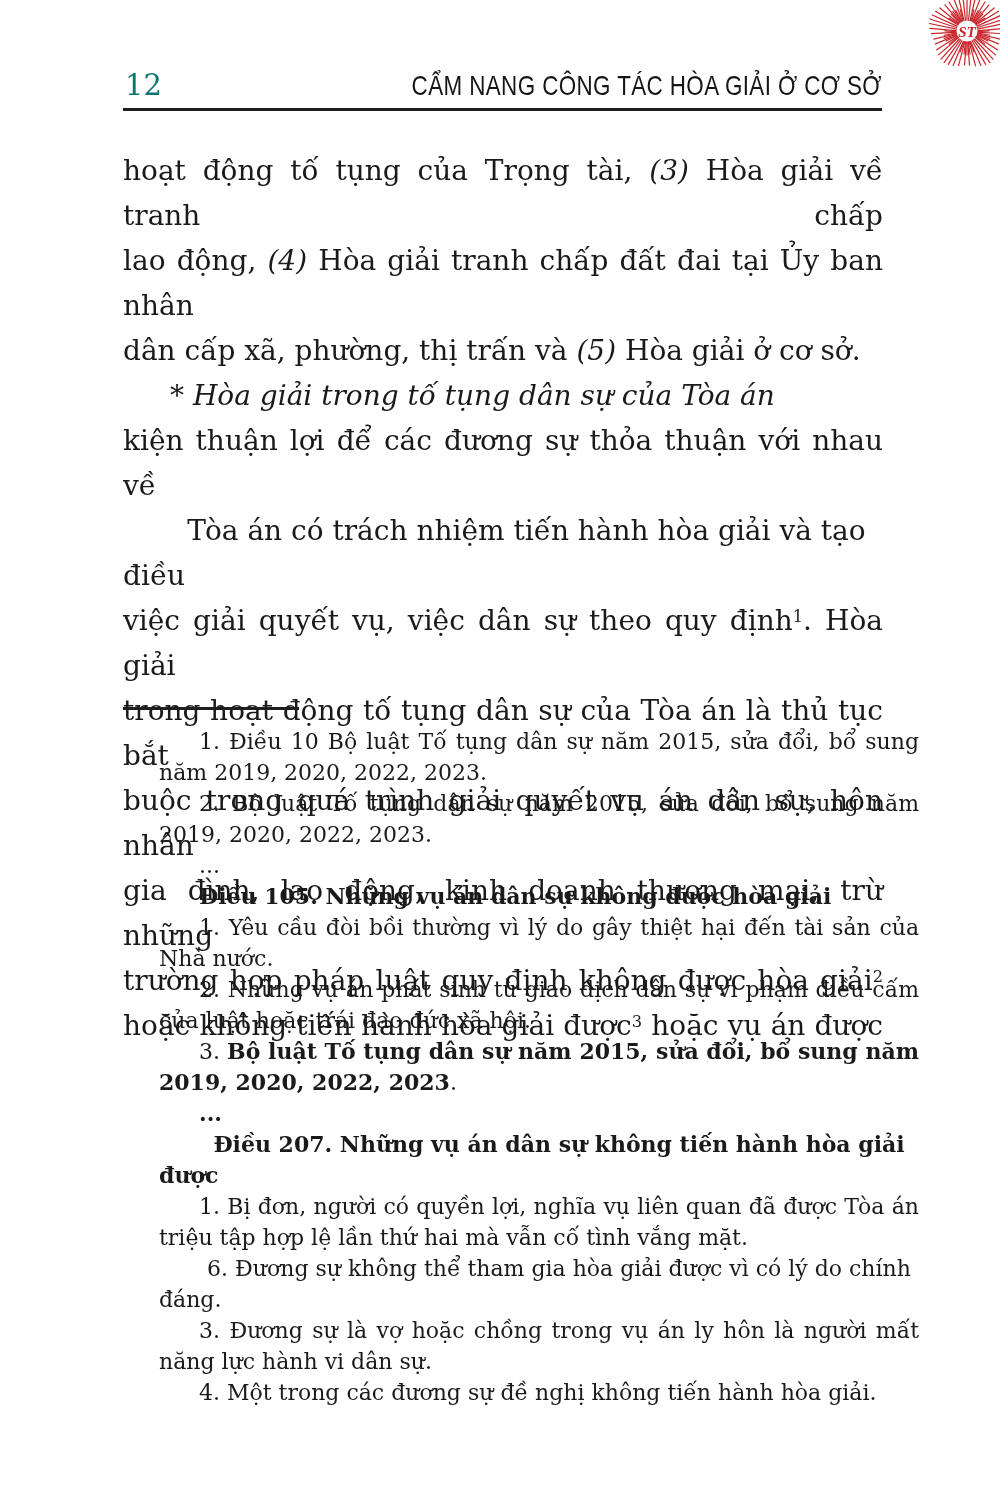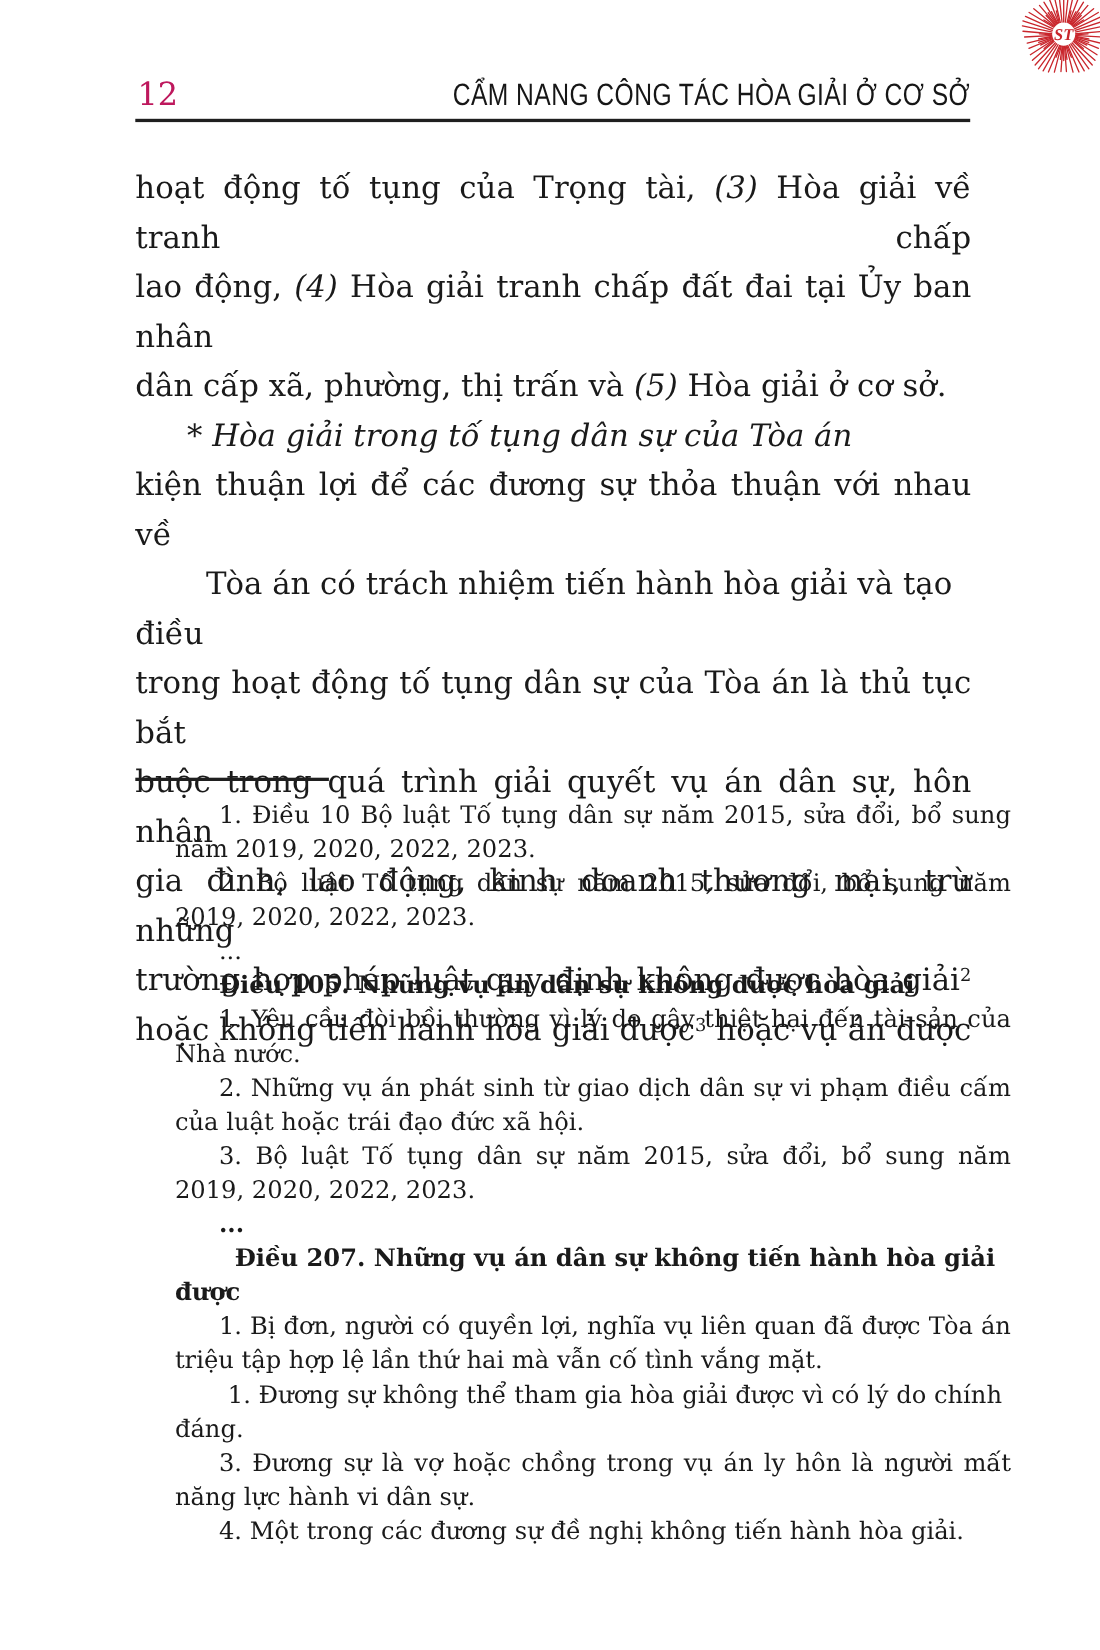--- a/index.html
+++ b/index.html
@@ -9,21 +9,21 @@
     overflow:hidden;position:relative;
   }
   .page{position:relative;width:1000px;height:1500px;background:#fff;}
 
   
   .header{
     position:absolute;left:123px;right:118px;top:66px;height:42px;
     border-bottom:3px solid #1f1f1f;
   }
   .pagenum{
-    position:absolute;left:2px;bottom:6px;font-size:29px;color:#be185d;
+    position:absolute;left:2px;bottom:6px;font-size:29px;color:#0f766e;
   }
   .running-title{
     position:absolute;right:0;bottom:6px;white-space:nowrap;
     font-family:"Liberation Sans","DejaVu Sans",sans-serif;
     font-size:28px;letter-spacing:.5px;color:#161616;
     transform:scaleX(.8);transform-origin:100% 100%;
   }
 
   
   .logo{position:absolute;left:920px;top:0;width:82px;height:78px;}
@@ -32,21 +32,21 @@
   .bodytext{position:absolute;left:123px;top:148px;width:760px;}
   .line{font-size:28px;line-height:45px;}
   .footnotes .line{font-size:22px;line-height:31px;}
   .jl{text-align:justify;text-align-last:justify;}
   .ll{text-align:left;text-align-last:left;}
   .ind{text-indent:47px;text-align:center;}
   .footnotes .ind{text-indent:40px;}
   .it{font-style:italic;}
   .b{font-weight:bold;}
   i{font-style:italic;}
-  b{font-weight:normal;}
+  b{font-weight:bold;}
   sup{font-size:.58em;line-height:0;vertical-align:baseline;position:relative;top:-.5em;}
 
   
   .fn-divider{
     position:absolute;left:123px;top:707px;width:176px;height:0;
     border-top:3px solid #1f1f1f;
   }
   .footnotes{position:absolute;left:123px;top:726px;width:760px;margin-left:36px;}
 </style>
 </head>
@@ -159,20 +159,21 @@
   </svg>
 
   <div class="bodytext">
 
   <div class="line jl">hoạt động tố tụng của Trọng tài, <i>(3)</i> Hòa giải về tranh chấp</div>
       <div class="line jl">lao động, <i>(4)</i> Hòa giải tranh chấp đất đai tại Ủy ban nhân</div>
       <div class="line ll">dân cấp xã, phường, thị trấn và <i>(5)</i> Hòa giải ở cơ sở.</div>
       <div class="line ll ind it">* Hòa giải trong tố tụng dân sự của Tòa án</div>
       <div class="line jl">kiện thuận lợi để các đương sự thỏa thuận với nhau về</div>
       <div class="line jl ind">Tòa án có trách nhiệm tiến hành hòa giải và tạo điều</div>
+      <div class="line jl">việc giải quyết vụ, việc dân sự theo quy định<sup>1</sup>. Hòa giải</div>
       <div class="line jl">trong hoạt động tố tụng dân sự của Tòa án là thủ tục bắt</div>
       <div class="line jl">buộc trong quá trình giải quyết vụ án dân sự, hôn nhân</div>
       <div class="line jl">gia đình, lao động, kinh doanh thương mại, trừ những</div>
       <div class="line jl">trường hợp pháp luật quy định không được hòa giải<sup>2</sup></div>
       <div class="line jl">hoặc không tiến hành hòa giải được<sup>3</sup> hoặc vụ án được</div>
     </div>
 
   <div class="fn-divider"></div>
 
   <div class="footnotes">
@@ -186,19 +187,19 @@
       <div class="line jl ind">1. Yêu cầu đòi bồi thường vì lý do gây thiệt hại đến tài sản của</div>
       <div class="line ll">Nhà nước.</div>
       <div class="line jl ind">2. Những vụ án phát sinh từ giao dịch dân sự vi phạm điều cấm</div>
       <div class="line ll">của luật hoặc trái đạo đức xã hội.</div>
       <div class="line jl ind">3. <b>Bộ luật Tố tụng dân sự năm 2015, sửa đổi, bổ sung năm</b></div>
       <div class="line ll"><b>2019, 2020, 2022, 2023</b>.</div>
       <div class="line ll ind b">...</div>
       <div class="line ll ind b">Điều 207. Những vụ án dân sự không tiến hành hòa giải được</div>
       <div class="line jl ind">1. Bị đơn, người có quyền lợi, nghĩa vụ liên quan đã được Tòa án</div>
       <div class="line ll">triệu tập hợp lệ lần thứ hai mà vẫn cố tình vắng mặt.</div>
-      <div class="line ll ind">1. Đương sự không thể tham gia hòa giải được vì có lý do chính đáng.</div>
+      <div class="line ll ind">6. Đương sự không thể tham gia hòa giải được vì có lý do chính đáng.</div>
       <div class="line jl ind">3. Đương sự là vợ hoặc chồng trong vụ án ly hôn là người mất</div>
       <div class="line ll">năng lực hành vi dân sự.</div>
       <div class="line ll ind">4. Một trong các đương sự đề nghị không tiến hành hòa giải.</div>
     </div>
 
 </div>
 
 </body></html>

